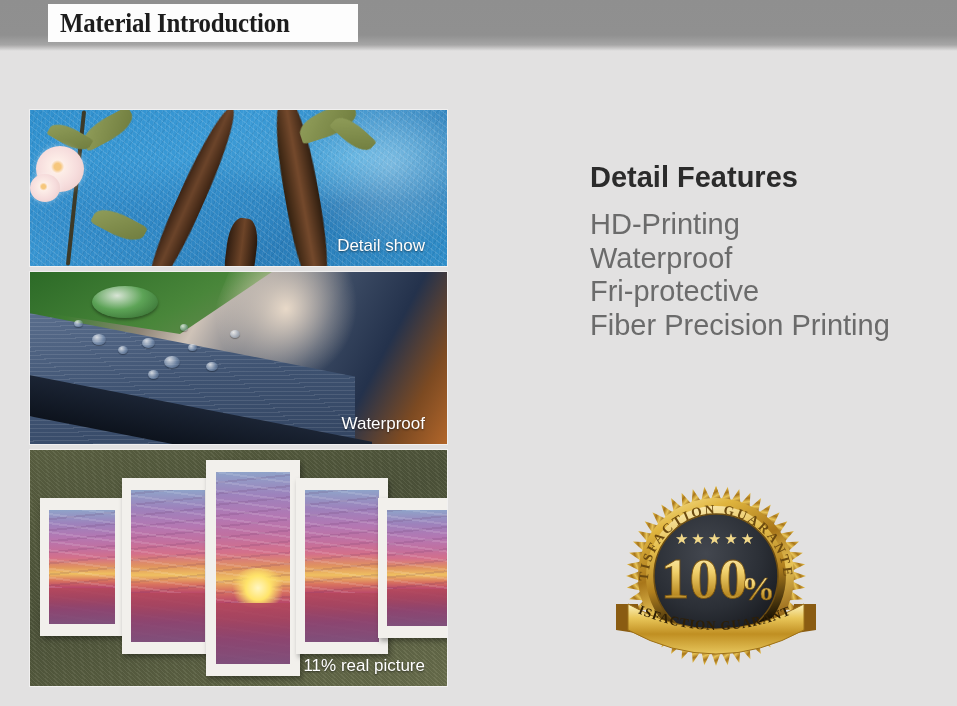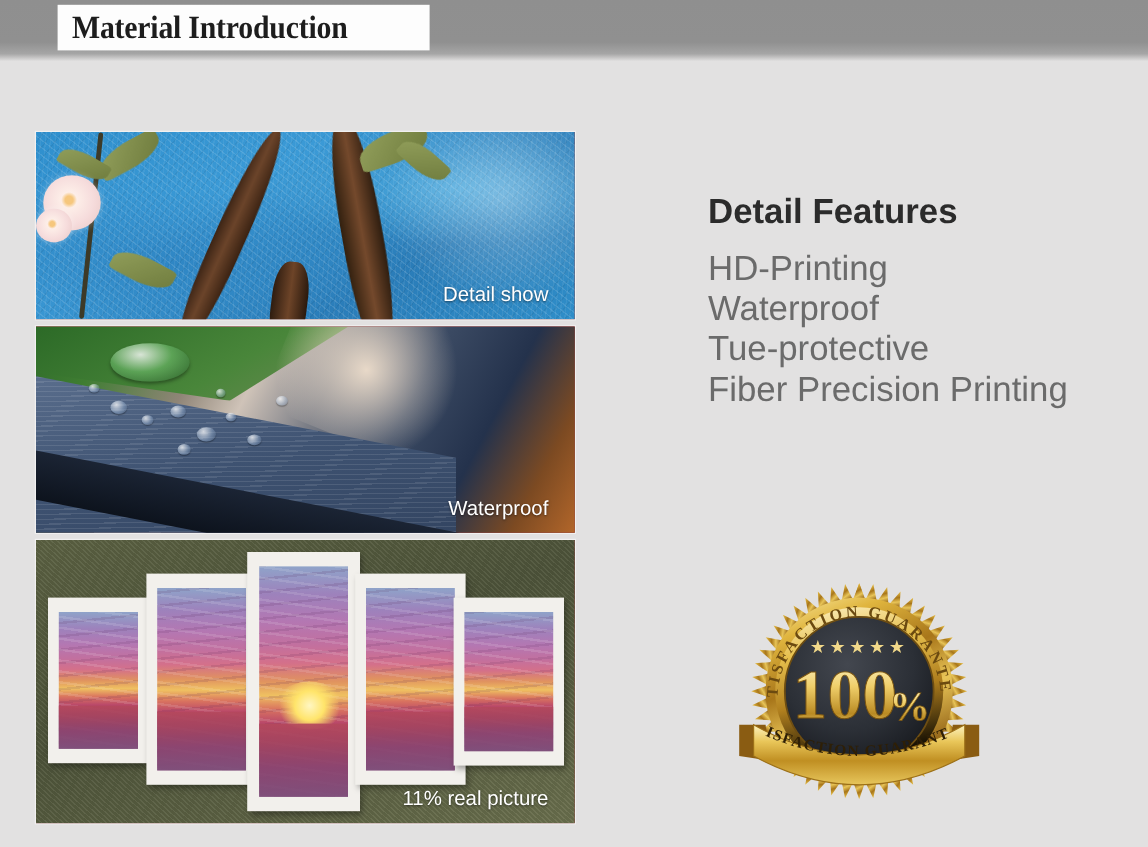--- a/index.html
+++ b/index.html
@@ -20,22 +20,22 @@
     background:#fdfdfd;display:flex;align-items:center;}
   .title-text{font-family:"Liberation Serif",serif;font-weight:bold;
     font-size:27px;color:#1d1d1d;letter-spacing:-.2px;
     margin-left:12px;transform:scaleX(.92);transform-origin:left center;}
 
   
   .subtitle{position:absolute;left:28px;top:59px;
     font-size:28px;color:#6e6e6e;font-weight:400;letter-spacing:-.3px;}
 
   
-  .photo{position:absolute;left:30px;width:449px;overflow:hidden;
-    background:#7f1d1d;box-shadow:0 0 0 1px rgba(255,255,255,.5);}
+  .photo{position:absolute;left:30px;width:417px;overflow:hidden;
+    background:#737373;box-shadow:0 0 0 1px rgba(255,255,255,.5);}
   .caption{position:absolute;right:22px;bottom:10px;color:#fff;
     font-size:17px;text-shadow:0 1px 2px rgba(0,0,0,.55);}
 
   
   #photo1{top:110px;height:156px;}
   .p1-bg{position:absolute;inset:0;
     background:
       radial-gradient(ellipse 60% 50% at 78% 30%,#49a7dc 0%,rgba(73,167,220,0) 60%),
       radial-gradient(ellipse 70% 60% at 25% 70%,#2f86c4 0%,rgba(47,134,196,0) 65%),
       linear-gradient(150deg,#2f8fcd 0%,#3b9ad6 35%,#2a7cb8 70%,#2f8ec9 100%);}
@@ -217,21 +217,21 @@
       </div>
     </div>
 
     <div class="caption">11% real picture</div>
   </div>
 
   <div class="features-title">Detail Features</div>
   <div class="features-list">
     <div class="feature">HD-Printing</div>
     <div class="feature">Waterproof</div>
-    <div class="feature">Tue-protective</div>
+    <div class="feature">Fri-protective</div>
     <div class="feature">Fiber Precision Printing</div>
   </div>
 
   <div class="badge-wrap">
     <svg class="badge-svg" viewBox="0 0 208 192">
       <defs>
         <linearGradient id="gold" x1="0" y1="0" x2="0.4" y2="1">
           <stop offset="0%" stop-color="#fdf0b0"></stop>
           <stop offset="22%" stop-color="#e0b53e"></stop>
           <stop offset="48%" stop-color="#a8761a"></stop>

